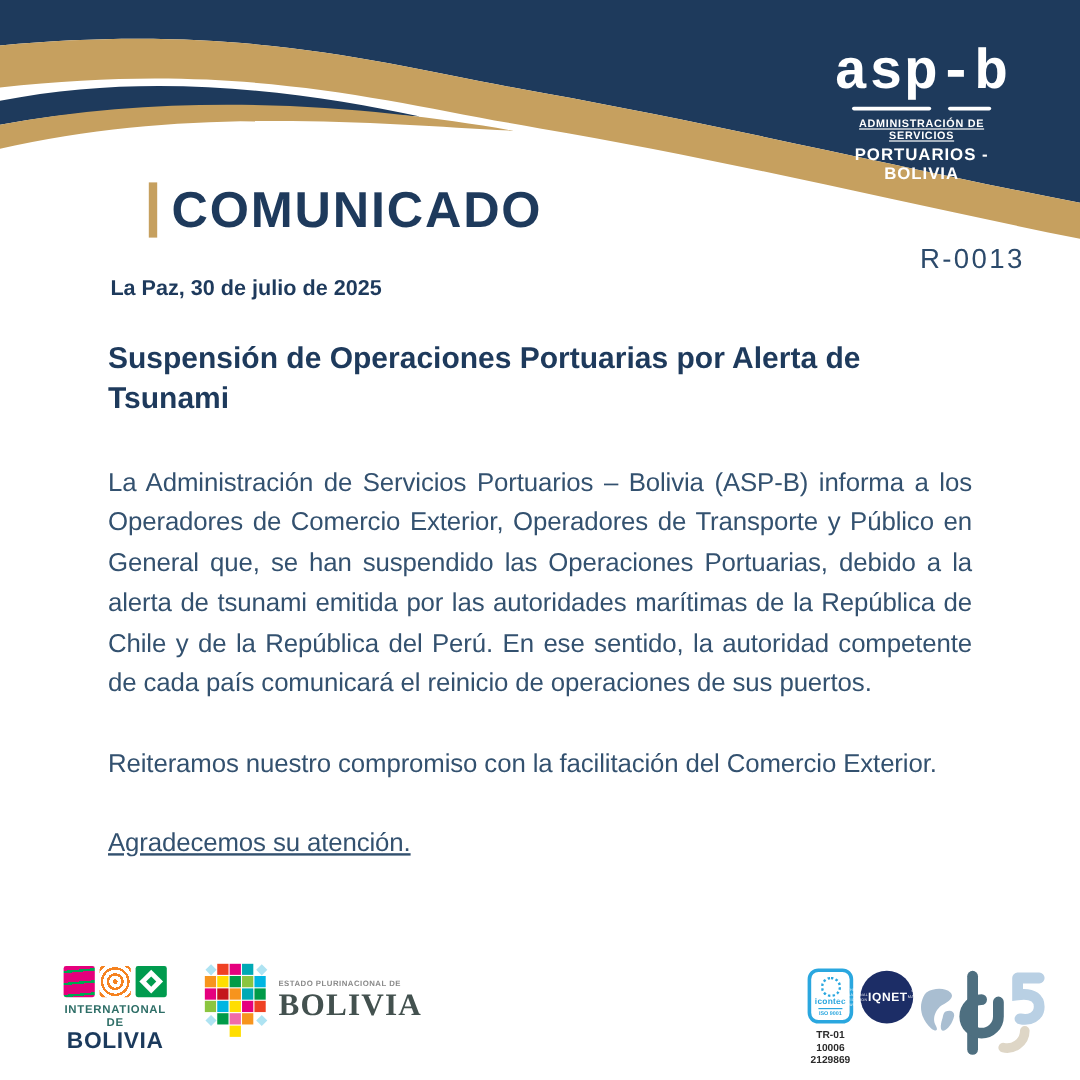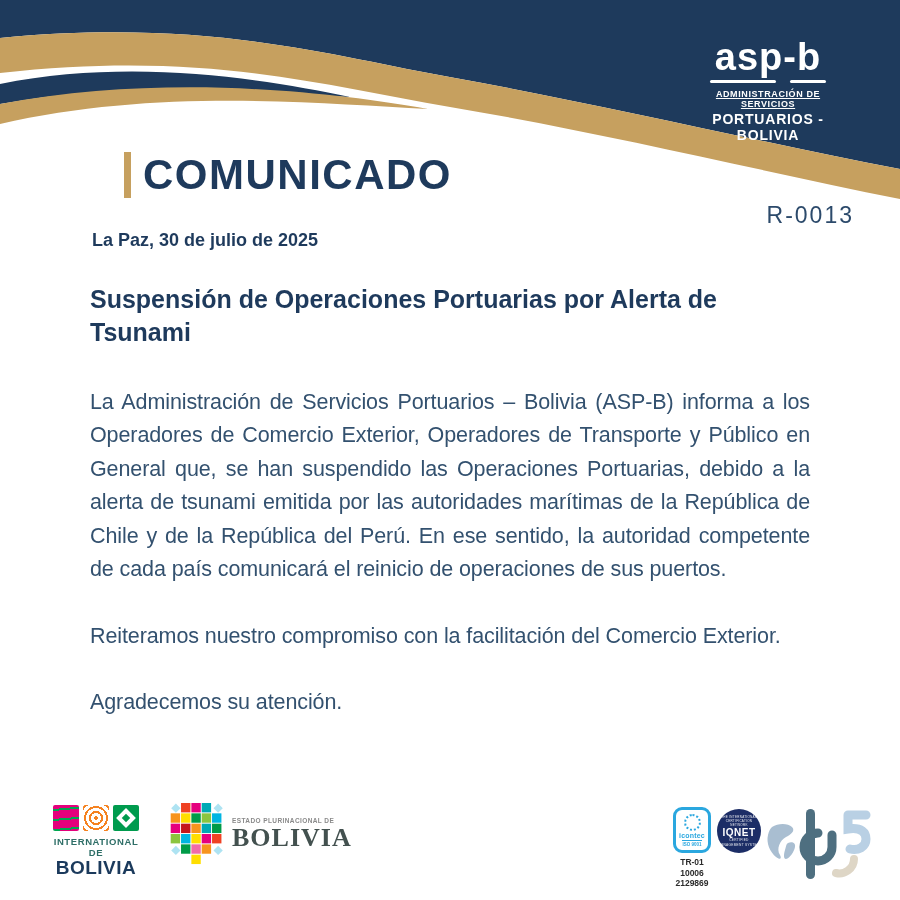--- a/index.html
+++ b/index.html
@@ -5,22 +5,23 @@
   html,body{margin:0;padding:0;background:#ffffff;}
   .page{
     position:relative; width:900px; height:900px; background:#ffffff;
     font-family:"Liberation Sans", sans-serif; overflow:hidden;
   }
   
   .header-svg{position:absolute;top:0;left:0;}
   
   .aspb-logo{position:absolute;top:38px;left:688px;width:160px;text-align:center;color:#fff;}
   .aspb-wordmark{
-    font-size:38px;font-weight:800;letter-spacing:1px;line-height:1;
+    font-size:47px;font-weight:800;letter-spacing:1px;line-height:1;
     color:#ffffff;
+    font-family:Liberation Mono, monospace;
   }
   .aspb-underlines{display:flex;justify-content:center;gap:14px;margin-top:4px;}
   .aspb-underlines .u1{width:66px;height:3px;background:#fff;border-radius:2px;}
   .aspb-underlines .u2{width:36px;height:3px;background:#fff;border-radius:2px;}
   .aspb-sub1{margin-top:6px;font-size:9px;letter-spacing:0.6px;font-weight:600;color:#fff;text-decoration:underline;}
   .aspb-sub2{margin-top:2px;font-size:14px;letter-spacing:0.8px;font-weight:600;color:#fff;}
   
   .comunicado-row{position:absolute;top:152px;left:88px;display:flex;align-items:center;padding-left:36px;}
   .gold-bar{width:7px;height:46px;background:#c6a05f;margin-right:12px;}
   .comunicado-title{
@@ -34,21 +35,21 @@
   .date-line{position:absolute;top:230px;left:92px;font-size:18px;font-weight:700;color:#1e3a5c;}
   .doc-title{
     position:absolute;top:283px;left:90px;width:700px;
     font-size:25px;font-weight:700;color:#1e3a5c;line-height:1.32;margin:0;
   }
   .body-text{position:absolute;top:386px;left:90px;width:720px;}
   .body-text p{
     margin:0 0 33px 0;font-size:21.5px;line-height:1.555;color:#33516f;
     text-align:justify;letter-spacing:-0.1px;
   }
-  .body-text p.last{margin-top:20px;}
+  .body-text p.last{margin-top:20px;text-decoration:underline;}
   
   .footer{position:absolute;left:0;top:795px;width:900px;height:95px;}
   
   .bicentenario{position:absolute;left:50px;top:10px;width:92px;text-align:center;}
   .bic-squares{display:flex;gap:4px;justify-content:center;}
   .bic-sq{width:26px;height:26px;border-radius:2px;}
   .bic-sq1{background:repeating-linear-gradient(175deg,#e4007c 0 4px,#00a650 4px 6px,#e4007c 6px 10px);}
   .bic-sq2{background:repeating-radial-gradient(circle at 50% 50%, #f58220 0 2px, #ffffff 2px 5px);}
   .bic-sq3{background:#009b4e;position:relative;}
   .bic-sq3::before{content:"";position:absolute;left:6px;top:6px;width:14px;height:14px;background:#fff;transform:rotate(45deg);}
@@ -65,21 +66,21 @@
     width:32px;height:40px;margin:0 auto;border:3px solid #2aa7df;border-radius:9px;
     background:#fff;display:flex;flex-direction:column;align-items:center;justify-content:center;gap:1px;
   }
   .icontec-globe{width:13px;height:13px;border-radius:50%;border:2px dotted #2aa7df;}
   .icontec-name{font-size:7px;font-weight:800;color:#2aa7df;letter-spacing:0.2px;}
   .icontec-iso{font-size:4.5px;font-weight:700;color:#2aa7df;border-top:1px solid #2aa7df;padding-top:1px;}
   .icontec-codes{margin-top:4px;font-size:8.5px;font-weight:700;color:#2b2b2b;line-height:1.25;}
   
   .iqnet{
     position:absolute;left:717px;top:14px;width:44px;height:44px;border-radius:50%;
-    background:#1c2d66;color:#fff;display:flex;flex-direction:column;align-items:center;justify-content:center;
+    background:#1c2d66;color:#fff;display:flex;flex-direction:row;align-items:center;justify-content:center;
     text-align:center;
   }
   .iqnet-arc{font-size:3px;letter-spacing:0.3px;opacity:0.9;}
   .iqnet-name{font-size:10px;font-weight:800;letter-spacing:0.5px;}
   .iqnet-sub{font-size:3.2px;letter-spacing:0.3px;line-height:1.4;opacity:0.9;}
   
   .anniv{position:absolute;left:762px;top:8px;width:110px;height:82px;}
 </style>
 </head>
 <body>

